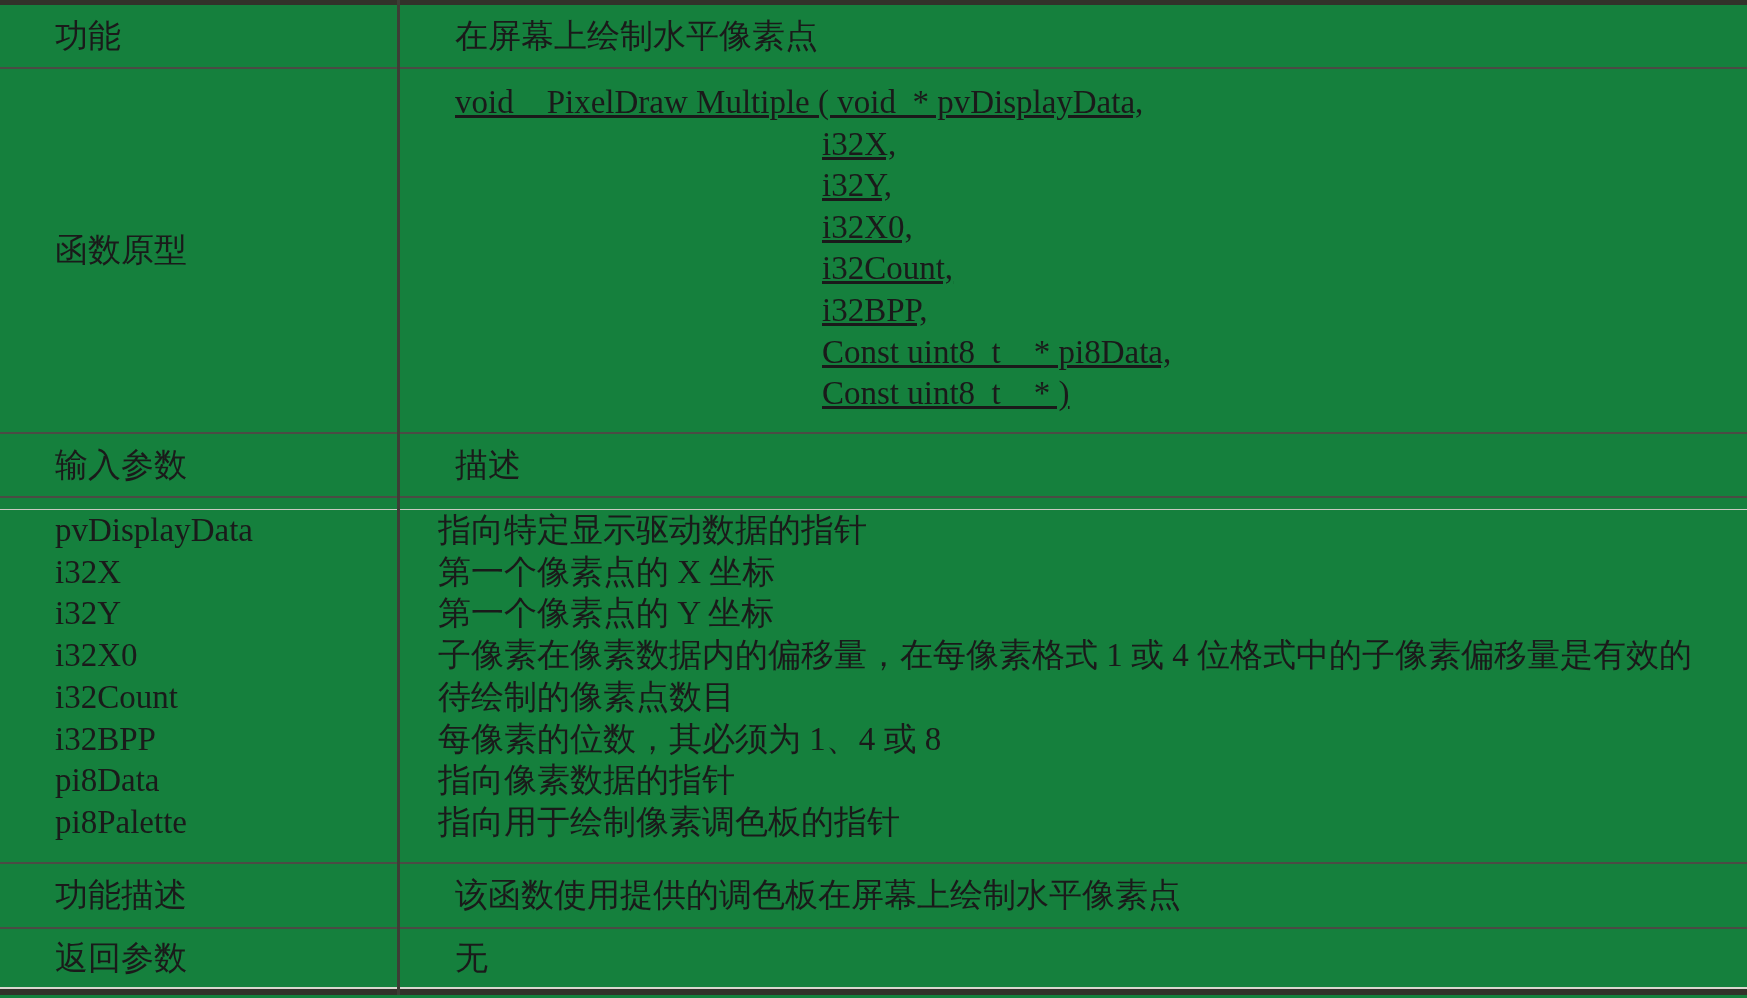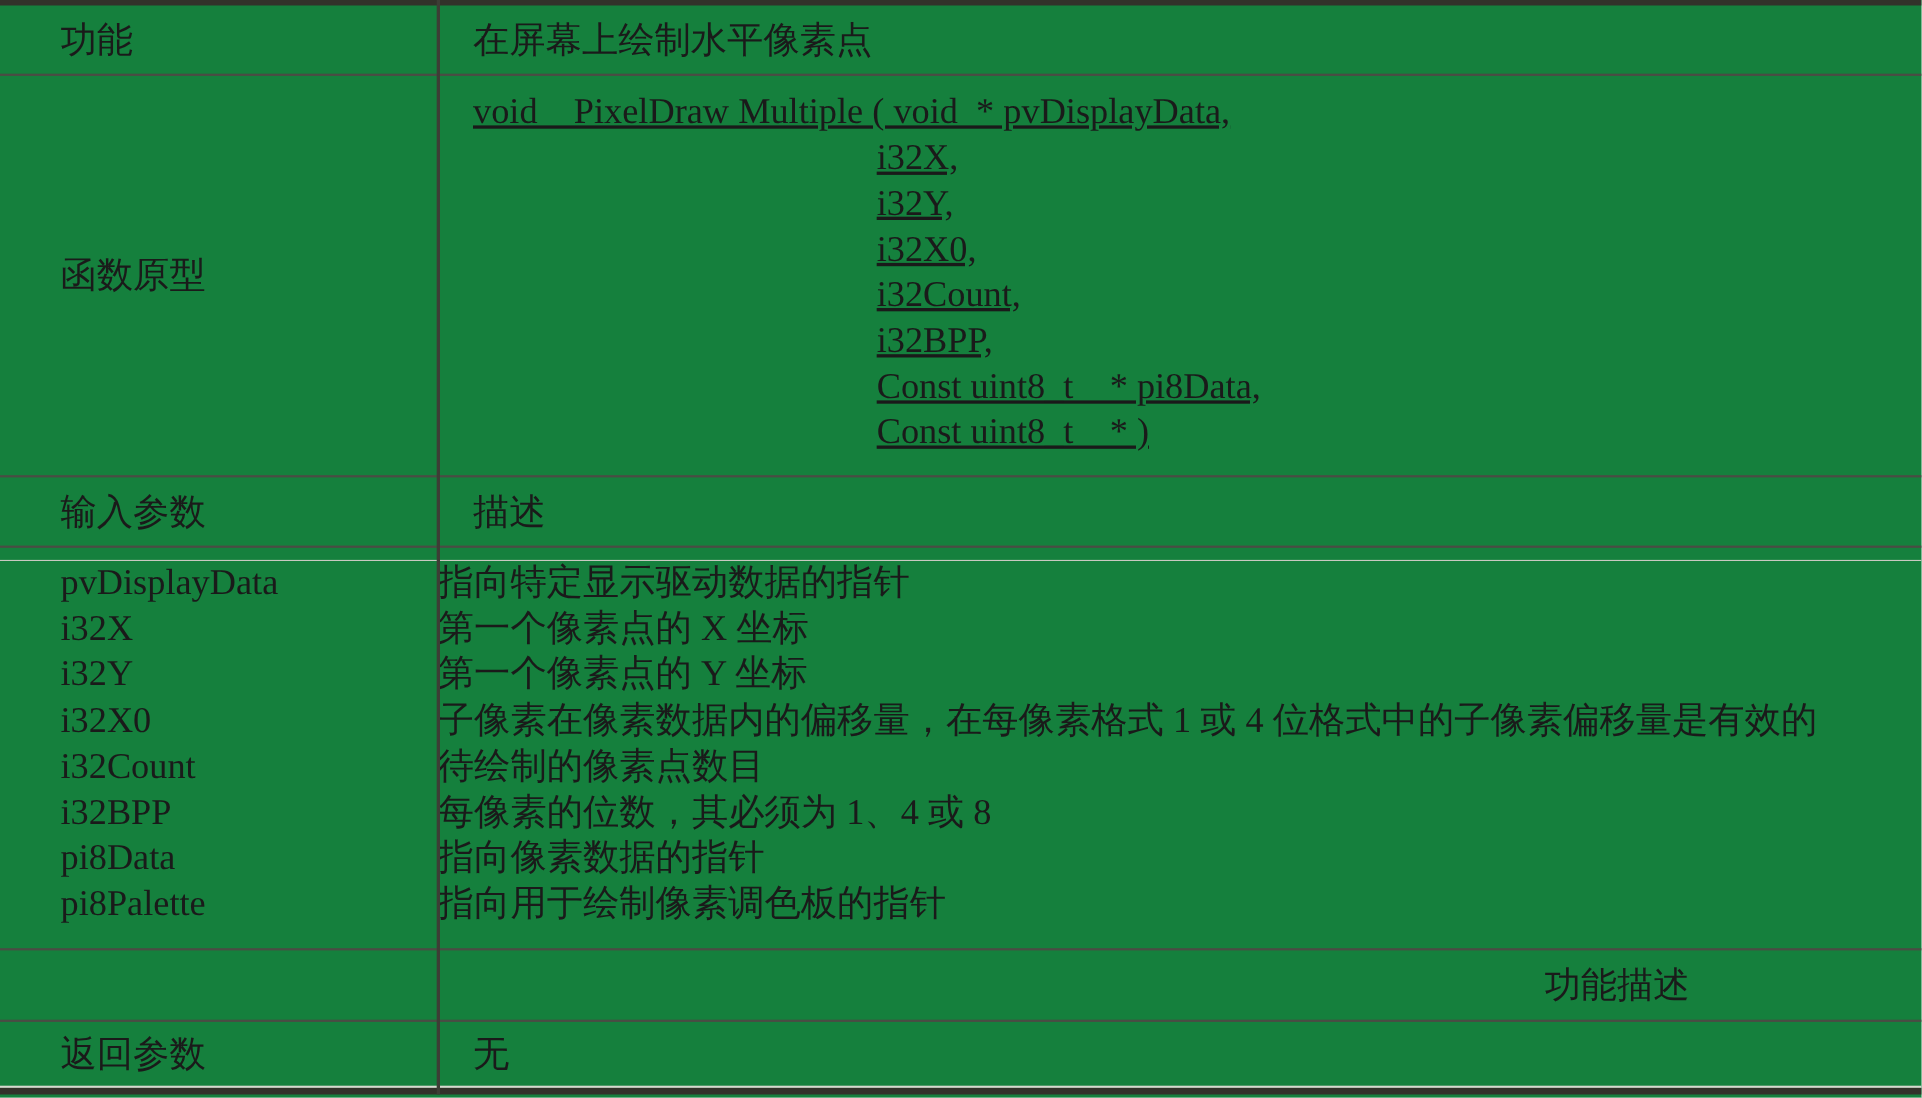--- a/index.html
+++ b/index.html
@@ -32,21 +32,21 @@
   }
   
   .row { display: flex; align-items: center; box-sizing: border-box; }
   .cell-l {
     width: 398px; box-sizing: border-box;
     padding-left: 55px; flex-shrink: 0;
     white-space: nowrap;
   }
   .cell-r {
     flex: 1; box-sizing: border-box;
-    padding-left: 32px;
+    padding-left: 57px;
     white-space: nowrap;
   }
   .r1 { height: 62px; }
   .r2 { height: 363px; align-items: stretch; }
   .r2 .cell-l { display: flex; align-items: center; }
   .r3 { height: 62px; }
   .r4 { height: 364px; position: relative; display: block; padding-top: 12px; box-sizing: border-box; }
   .r5 { height: 63px; justify-content: flex-end; }
   .r6 { height: 58px; }
   
@@ -57,21 +57,21 @@
   }
   .proto-line { white-space: pre; }
   .proto-line.cont { padding-left: 367px; }
   
   .artifact-line {
     position: absolute;
     left: 0; right: 0; top: 11px;
     height: 1px; background: #c9c9c1;
   }
   
-  .prow { display: flex; line-height: 41.7px; }
+  .prow { display: flex; line-height: 41.7px; gap: 40px; }
   .pname {
     width: 398px; box-sizing: border-box;
     padding-left: 55px; flex-shrink: 0;
     white-space: nowrap;
   }
   .pdesc {
     flex: 1; box-sizing: border-box;
     white-space: nowrap;
   }
 </style>
@@ -145,20 +145,21 @@
     <div class="prow">
       <div class="pname">pi8Palette</div>
       <div class="pdesc">指向用于绘制像素调色板的指针</div>
     </div>
   </div>
 
   <div class="rule"></div>
 
   <div class="row r5">
     <div class="cell-l">功能描述</div>
+    <div class="cell-r">该函数使用提供的调色板在屏幕上绘制水平像素点</div>
   </div>
 
   <div class="rule"></div>
 
   <div class="row r6">
     <div class="cell-l">返回参数</div>
     <div class="cell-r">无</div>
   </div>
 
   <div class="bar faint"></div>

